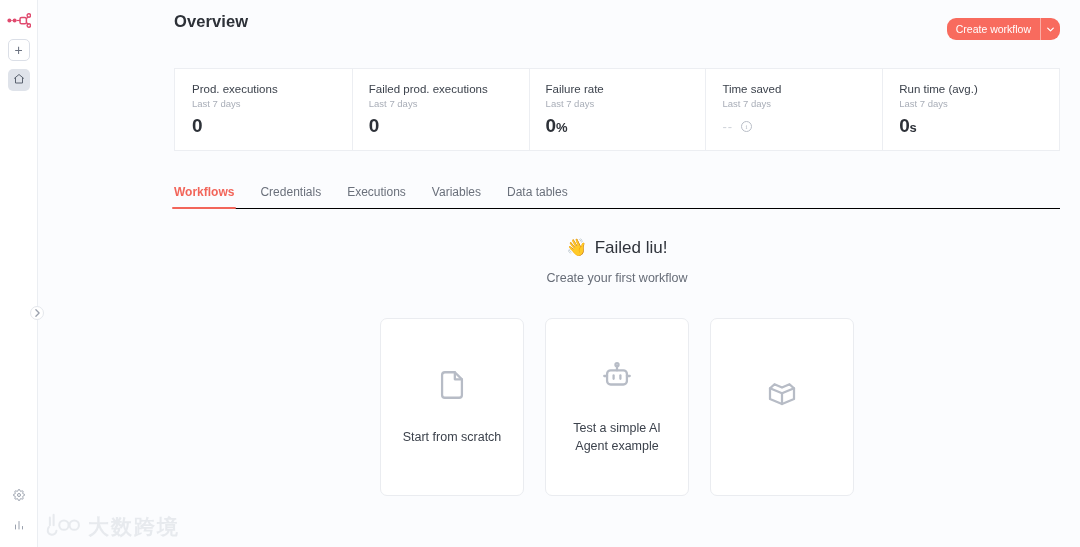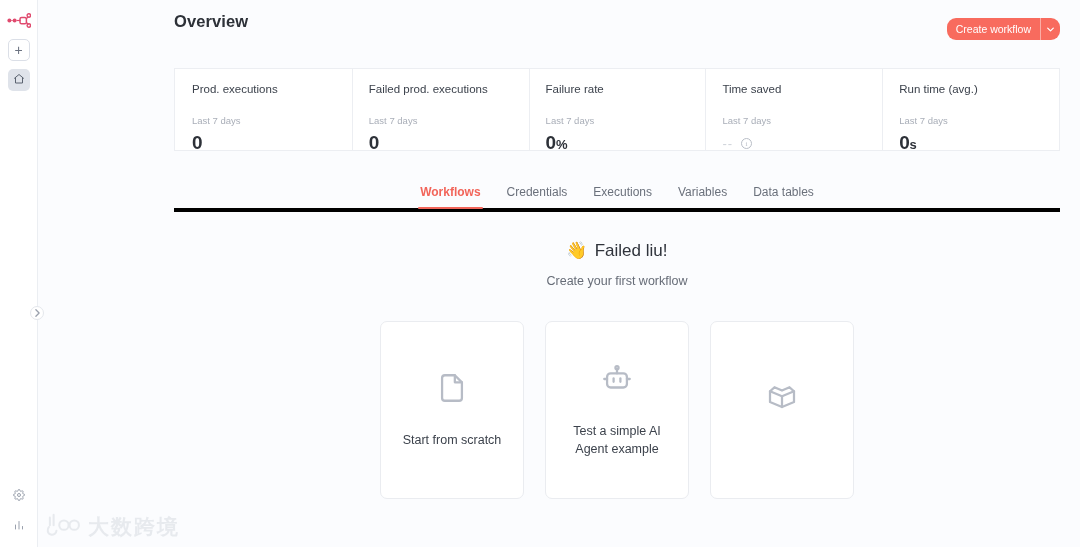--- a/index.html
+++ b/index.html
@@ -56,31 +56,31 @@
   .stats {
     margin-top: 28px;
     border: 1px solid #eceef2; border-radius: 0; background: #fff;
     display: flex; height: 83px;
   }
   .stat { flex: 1; padding: 14px 0 0 17px; position: relative; }
   .stat + .stat::before {
     content:""; position:absolute; left:0; top:0; bottom:0; width:1px; background:#eceef2;
   }
   .stat-label { font-size: 11.5px; color: #3c424c; }
-  .stat-period { font-size: 9.5px; color: #a9aeb8; margin-top: 20px; }
+  .stat-period { font-size: 9.5px; color: #a9aeb8; margin-top: 3px; }
   .stat-value { font-size: 19px; font-weight: bold; color: #2d3138; margin-top: 6px; letter-spacing:-.2px;}
   .stat-value .unit { font-size: 13px; font-weight: bold; }
   .stat-empty { display:flex; align-items:center; gap:8px; margin-top: 10px; }
   .dashes { color:#cfd3da; font-size: 13px; letter-spacing:1px; }
   .info-ico { width:11px; height:11px; border-radius:50%; border:1px solid #b9bec7; color:#b9bec7;
               font-size:7px; display:flex; align-items:center; justify-content:center;
               font-family:"Liberation Serif", serif; cursor:pointer;}
 
   
-  .tabs { margin-top: 34px; display: flex; gap: 26px; border-bottom: 4px solid #000000; justify-content: center; }
+  .tabs { margin-top: 34px; display: flex; gap: 26px; border-bottom: 1px solid #000000; }
   .tab { font-size: 12px; color: #6a707b; padding-bottom: 9px; cursor:pointer; position: relative; }
   .tab.active { color: #f2655a; font-weight: bold; }
   .tab.active::after {
     content:""; position:absolute; left:-2px; right:-2px; bottom:-1px; height:2px; background:#f2655a; border-radius:2px;
   }
 
   
   .welcome { text-align: center; margin-top: 28px; }
   .welcome-title { font-size: 17px; color: #2f333b; display:flex; align-items:center; justify-content:center; gap:7px;}
   .welcome-sub { font-size: 12.5px; color: #666c77; margin-top: 13px; }

